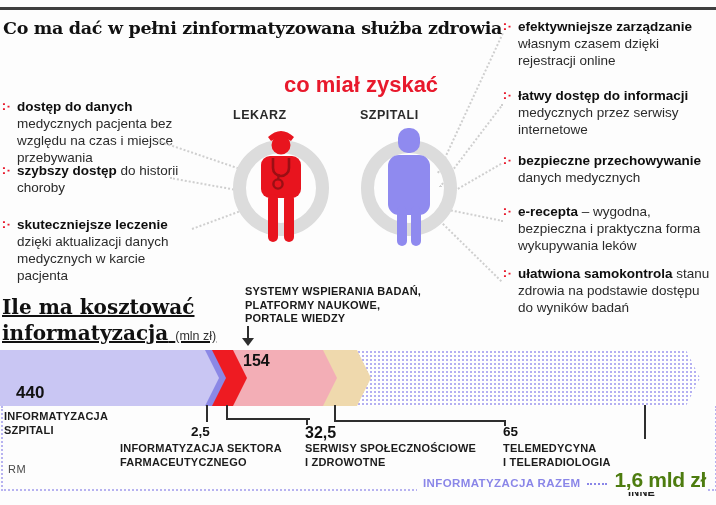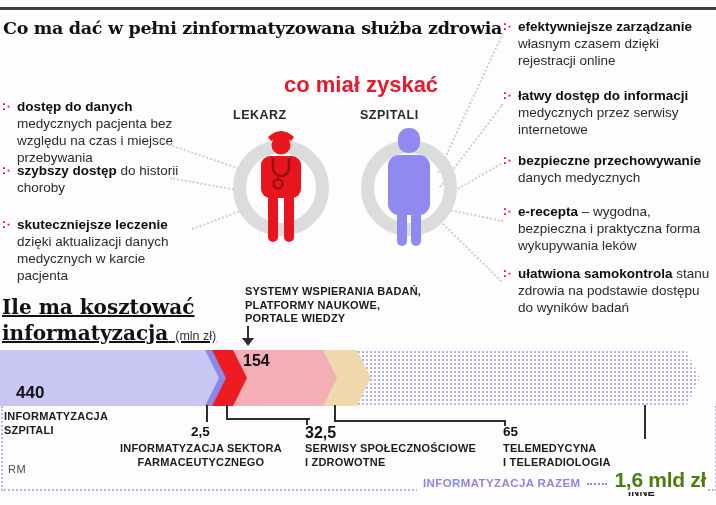--- a/index.html
+++ b/index.html
@@ -172,21 +172,21 @@
 <div class="abs bracket" style="left:334px;top:405px;width:170px;height:15px;"></div>
 <div class="abs lead-v" style="left:504px;top:420px;height:6px;"></div>
 <div class="abs lead-v" style="left:644px;top:405px;height:34px;"></div>
 
 <div class="abs bar-cat" style="left:4px;top:410px;">
   <span>INFORMATYZACJA</span><br>
   <span>SZPITALI</span>
 </div>
 
 <div class="abs bar-val" style="left:191px;top:424px;font-size:13.5px;">2,5</div>
-<div class="abs bar-cat" style="left:120px;top:442px;text-align:center;">
+<div class="abs bar-cat" style="left:120px;top:442px;">
   <span>INFORMATYZACJA SEKTORA</span><br>
   <span>FARMACEUTYCZNEGO</span>
 </div>
 
 <div class="abs bar-val" style="left:305px;top:424px;font-size:16px;">32,5</div>
 <div class="abs bar-cat" style="left:305px;top:442px;">
   <span>SERWISY SPOŁECZNOŚCIOWE</span><br>
   <span>I ZDROWOTNE</span>
 </div>
 

